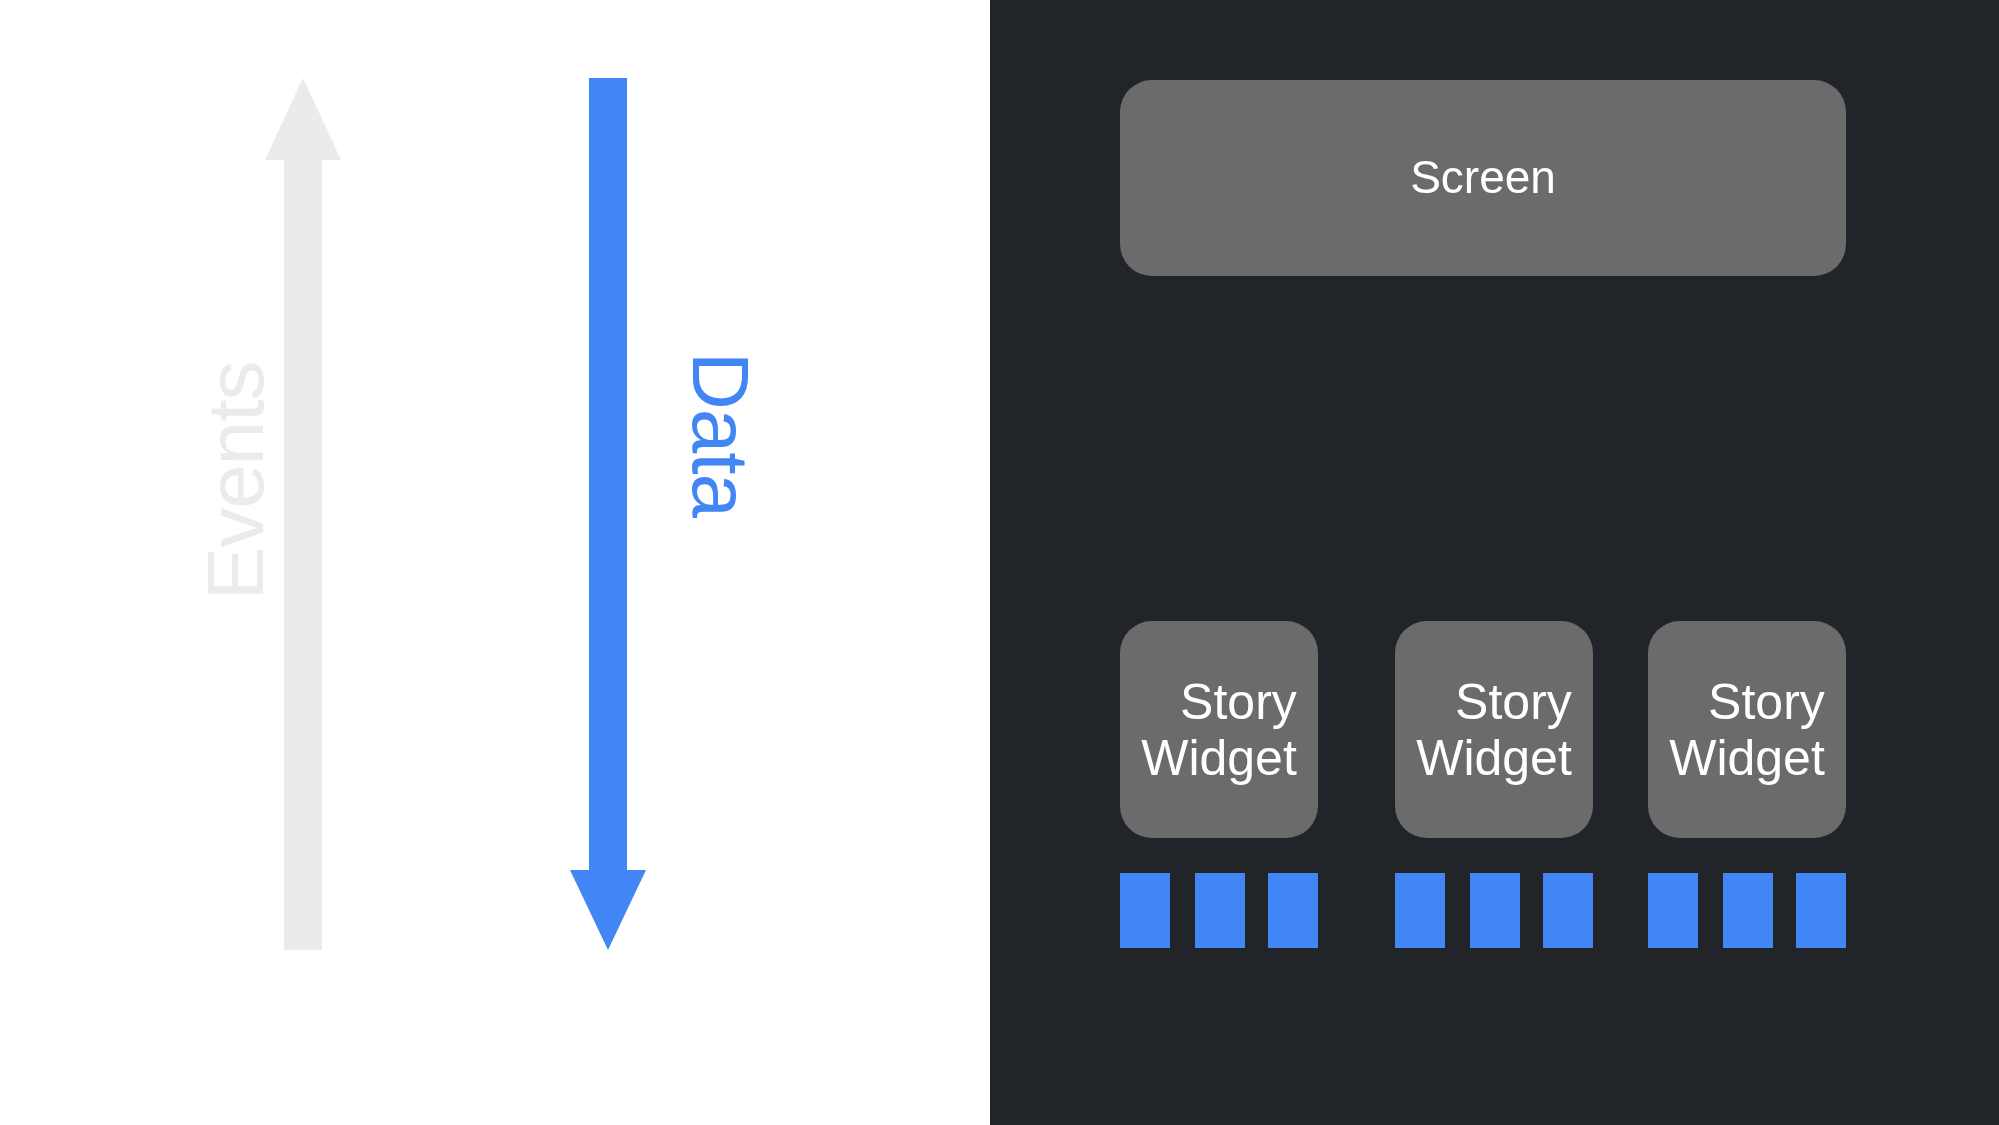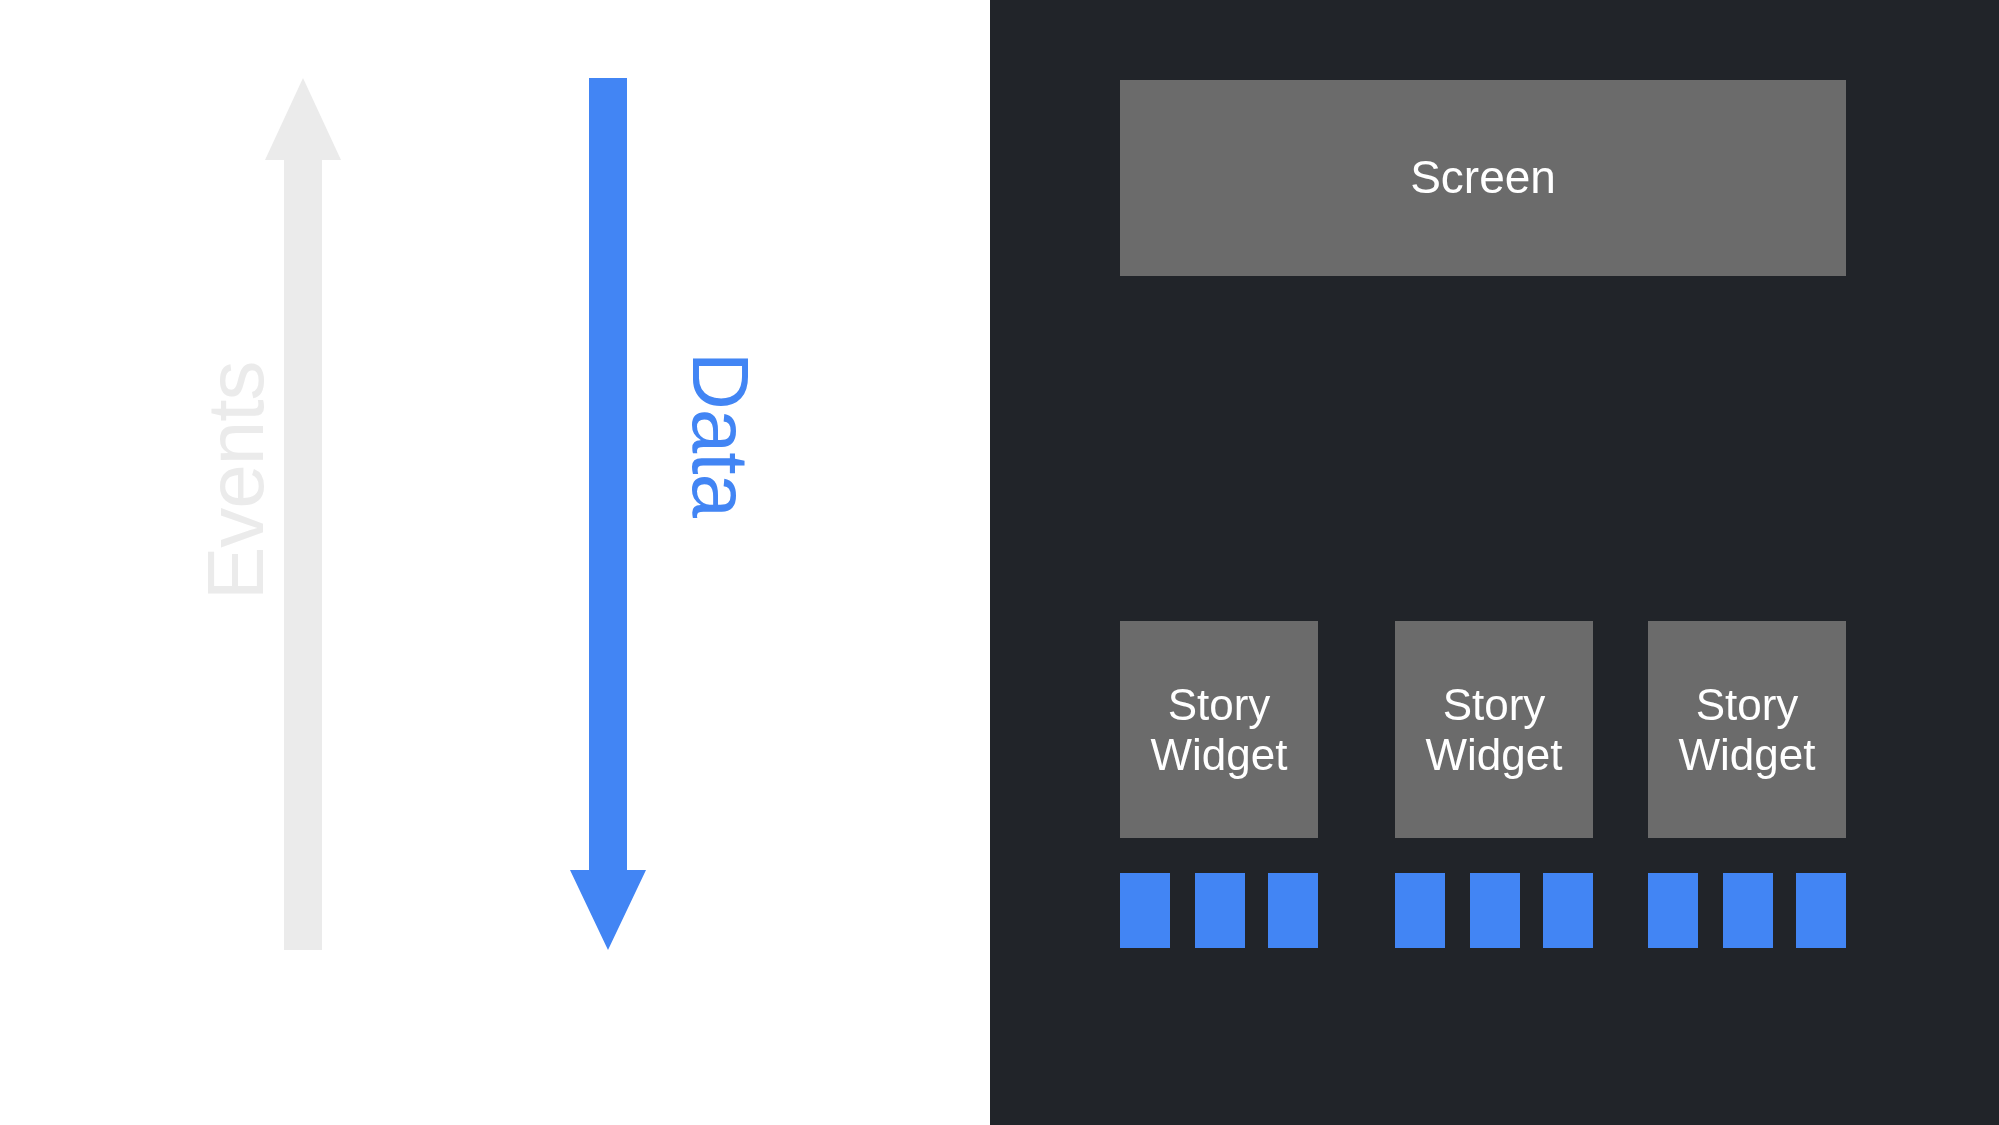--- a/index.html
+++ b/index.html
@@ -73,45 +73,46 @@
     background: #212429;
   }
 
   .node-box {
     position: absolute;
     background: #6b6b6b;
     color: #ffffff;
     display: flex;
     align-items: center;
     justify-content: center;
-    text-align: center;
+    text-align: right;
     font-size: 46px;
     font-weight: 400;
     line-height: 1.12;
     letter-spacing: 0px;
+    border-radius: 32px;
   }
 
   #screen-box {
     left: 130px;
     top: 80px;
     width: 726px;
     height: 196px;
   }
   #newsfeed-box {
     left: 130px;
     top: 342px;
     width: 726px;
     height: 203px;
   }
 
   .story-box {
     top: 621px;
     width: 198px;
     height: 217px;
-    font-size: 44px;
+    font-size: 50px;
   }
   .story-box.s0 { left: 130px; }
   .story-box.s1 { left: 405px; }
   .story-box.s2 { left: 658px; }
 
   .leaf-group {
     position: absolute;
     top: 873px;
     height: 75px;
   }

